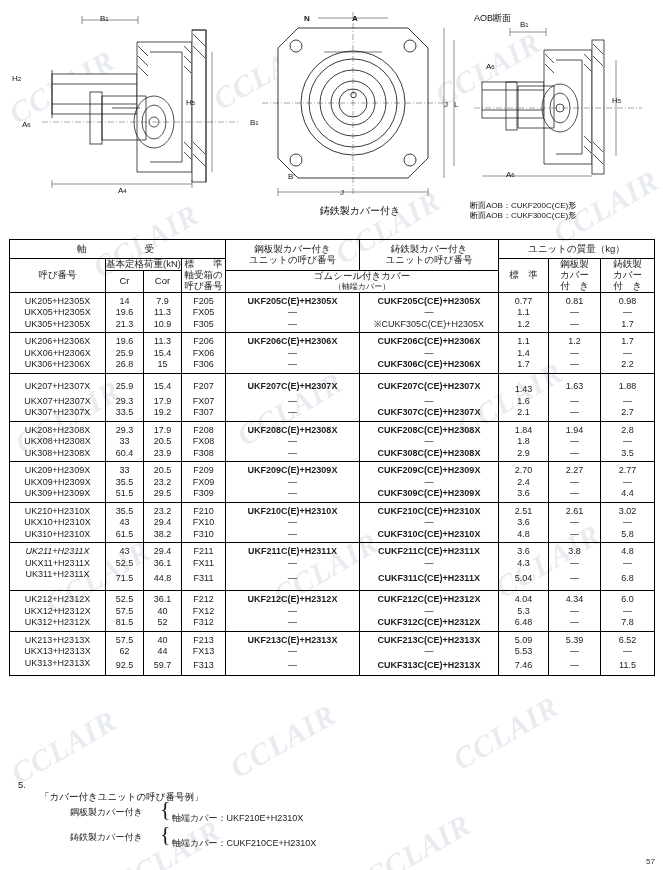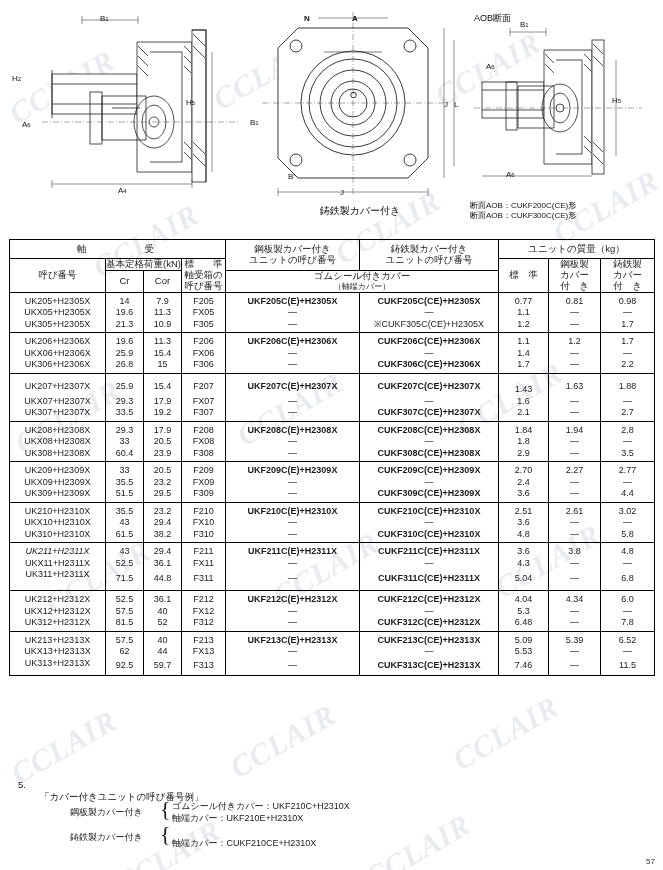--- a/index.html
+++ b/index.html
@@ -584,21 +584,20 @@
       </tbody>
   </table>
 
   <div class="note" style="width:500px;height:80px;">
     <span class="num">5.</span>
     <span class="ttl">「カバー付きユニットの呼び番号例」</span>
   </div>
 
   <div class="note-row" style="left:70px;top:806px;">鋼板製カバー付き</div>
   <div class="brace" style="left:160px;top:798px;">{</div>
-  <div class="note-row" style="left:172px;top:800px;">ゴムシール付きカバー：UKF210C+H2310X</div>
   <div class="note-row" style="left:172px;top:812px;">軸端カバー：UKF210E+H2310X</div>
 
   <div class="note-row" style="left:70px;top:831px;">鋳鉄製カバー付き</div>
   <div class="brace" style="left:160px;top:823px;">{</div>
   <div class="note-row" style="left:172px;top:837px;">軸端カバー：CUKF210CE+H2310X</div>
 
   <div class="pageno">57</div>
 </div>
 
 </body></html>

